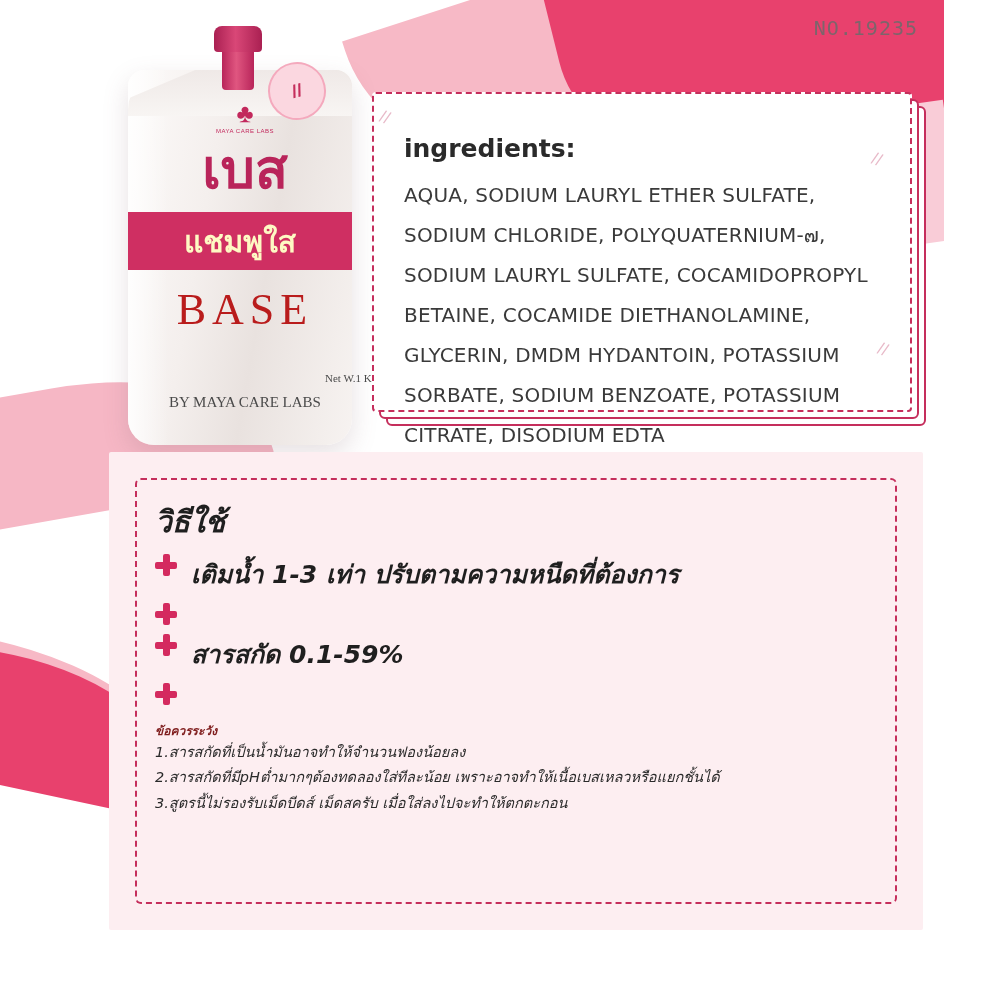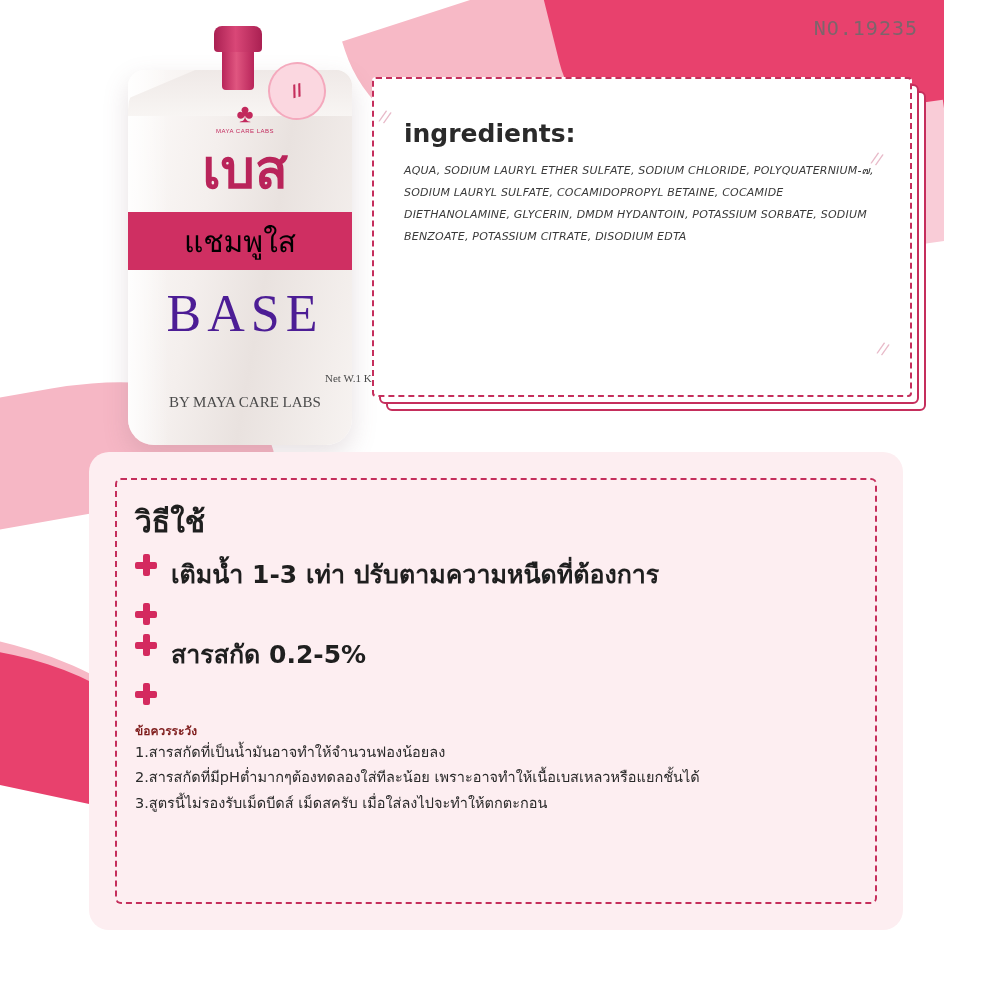--- a/index.html
+++ b/index.html
@@ -135,84 +135,84 @@
     font-size:54px; font-weight:700; color:#b9245a;
     font-family:"DejaVu Sans", sans-serif;
   }
   .pouch-band {
     position:absolute; left:18px; top:190px;
     width:224px; height:58px;
     background:#cf2f62;
     display:flex; align-items:center; justify-content:center;
   }
   .pouch-band span {
-    color:#000000; font-size:30px; font-weight:400;
+    color:#fef9c3; font-size:30px; font-weight:700;
     font-family:"DejaVu Sans", sans-serif;
   }
   .pouch-base-word {
     position:absolute; left:0; right:0; top:262px;
     text-align:center;
     font-family:"Liberation Serif", serif;
-    font-size:52px; letter-spacing:6px; color:#4c1d95;
+    font-size:44px; letter-spacing:6px; color:#b91c1c;
   }
   .pouch-netwt {
     position:absolute; left:0; right:0; top:350px;
     text-align:right; font-size:11px; color:#4a4a4a;
     font-family:"Liberation Serif", serif;
   }
   .pouch-brand {
     position:absolute; left:0; right:0; top:372px;
     text-align:center; font-size:15px; color:#4a4a4a;
     font-family:"Liberation Serif", serif;
   }
 
   
-  .card-stack { position:absolute; left:372px; top:77px; width:540px; height:320px; }
+  .card-stack { position:absolute; left:372px; top:92px; width:540px; height:320px; }
   .card-sheet {
     position:absolute; inset:0;
     border:2px solid #c52e5c; border-radius:6px; background:#ffffff;
   }
   .card-sheet.s3 { transform: translate(14px, 14px); }
   .card-sheet.s2 { transform: translate(7px, 7px); }
   .card-front {
     position:absolute; inset:0;
     background:#ffffff;
     border:2px dashed #c52e5c;
     border-radius:4px;
     padding: 40px 30px 20px 30px;
   }
   .ing-title {
     font-size: 25px; color:#2a2a2a; font-weight:700; margin-bottom:12px;
     font-family:"DejaVu Sans", sans-serif;
   }
   .ing-body {
-    font-size: 11px; line-height: 2.0; color:#3a3a3a;
+    font-size: 20px; line-height: 2.0; color:#3a3a3a;
     letter-spacing:.2px;
     font-family:"DejaVu Sans", sans-serif;
-    font-style:italic;
   }
   .card-badge {
     position:absolute; left:268px; top:62px;
     width:58px; height:58px; border-radius:50%;
     background:#fbd7e0; border:2px solid #f4a9bd;
     display:flex; align-items:center; justify-content:center;
     color:#c52e5c; font-size:18px; font-weight:700;
     transform: rotate(-12deg);
   }
   .tick { position:absolute; color:#e8b9c8; font-size:17px; }
   .tick.t1 { left:380px; top:108px; transform:rotate(20deg); }
   .tick.t2 { left:872px; top:150px; transform:rotate(20deg); }
   .tick.t3 { left:878px; top:340px; transform:rotate(20deg); }
 
   
   .howto {
-    position:absolute; left:89px; top:452px;
+    position:absolute; left:109px; top:452px;
     width:814px; height:478px;
     background:#fdeef1;
-    border-radius:20px;
+    border-radius:2px;
+    font-style:italic;
   }
   .howto-dash {
     position:absolute; left:26px; top:26px; right:26px; bottom:26px;
     border:2px dashed #c52e5c; border-radius:6px;
   }
   .howto-inner { position:absolute; left:46px; top:46px; right:46px; bottom:38px; }
   .howto-title {
     font-size:30px; font-weight:700; color:#1f1f1f;
     font-family:"DejaVu Sans", sans-serif;
     margin-bottom:6px;
@@ -297,21 +297,21 @@
       <div class="howto-list">
         <div class="howto-item">
           <span class="plus"></span>
           <span class="howto-item-text">เติมน้ำ 1-3 เท่า  ปรับตามความหนืดที่ต้องการ</span>
         </div>
         <div class="howto-item">
           <span class="plus"></span>
         </div>
         <div class="howto-item">
           <span class="plus"></span>
-          <span class="howto-item-text">สารสกัด 0.2-5%</span>
+          <span class="howto-item-text">สารสกัด 0.1-59%</span>
         </div>
         <div class="howto-item">
           <span class="plus"></span>
         </div>
       </div>
 
       <div class="warn-title">ข้อควรระวัง</div>
       <div class="warn-line">1.สารสกัดที่เป็นน้ำมันอาจทำให้จำนวนฟองน้อยลง</div>
       <div class="warn-line">2.สารสกัดที่มีpHต่ำมากๆต้องทดลองใส่ทีละน้อย เพราะอาจทำให้เนื้อเบสเหลวหรือแยกชั้นได้</div>
       <div class="warn-line">3.สูตรนี้ไม่รองรับเม็ดบีดส์ เม็ดสครับ เมื่อใส่ลงไปจะทำให้ตกตะกอน</div>

